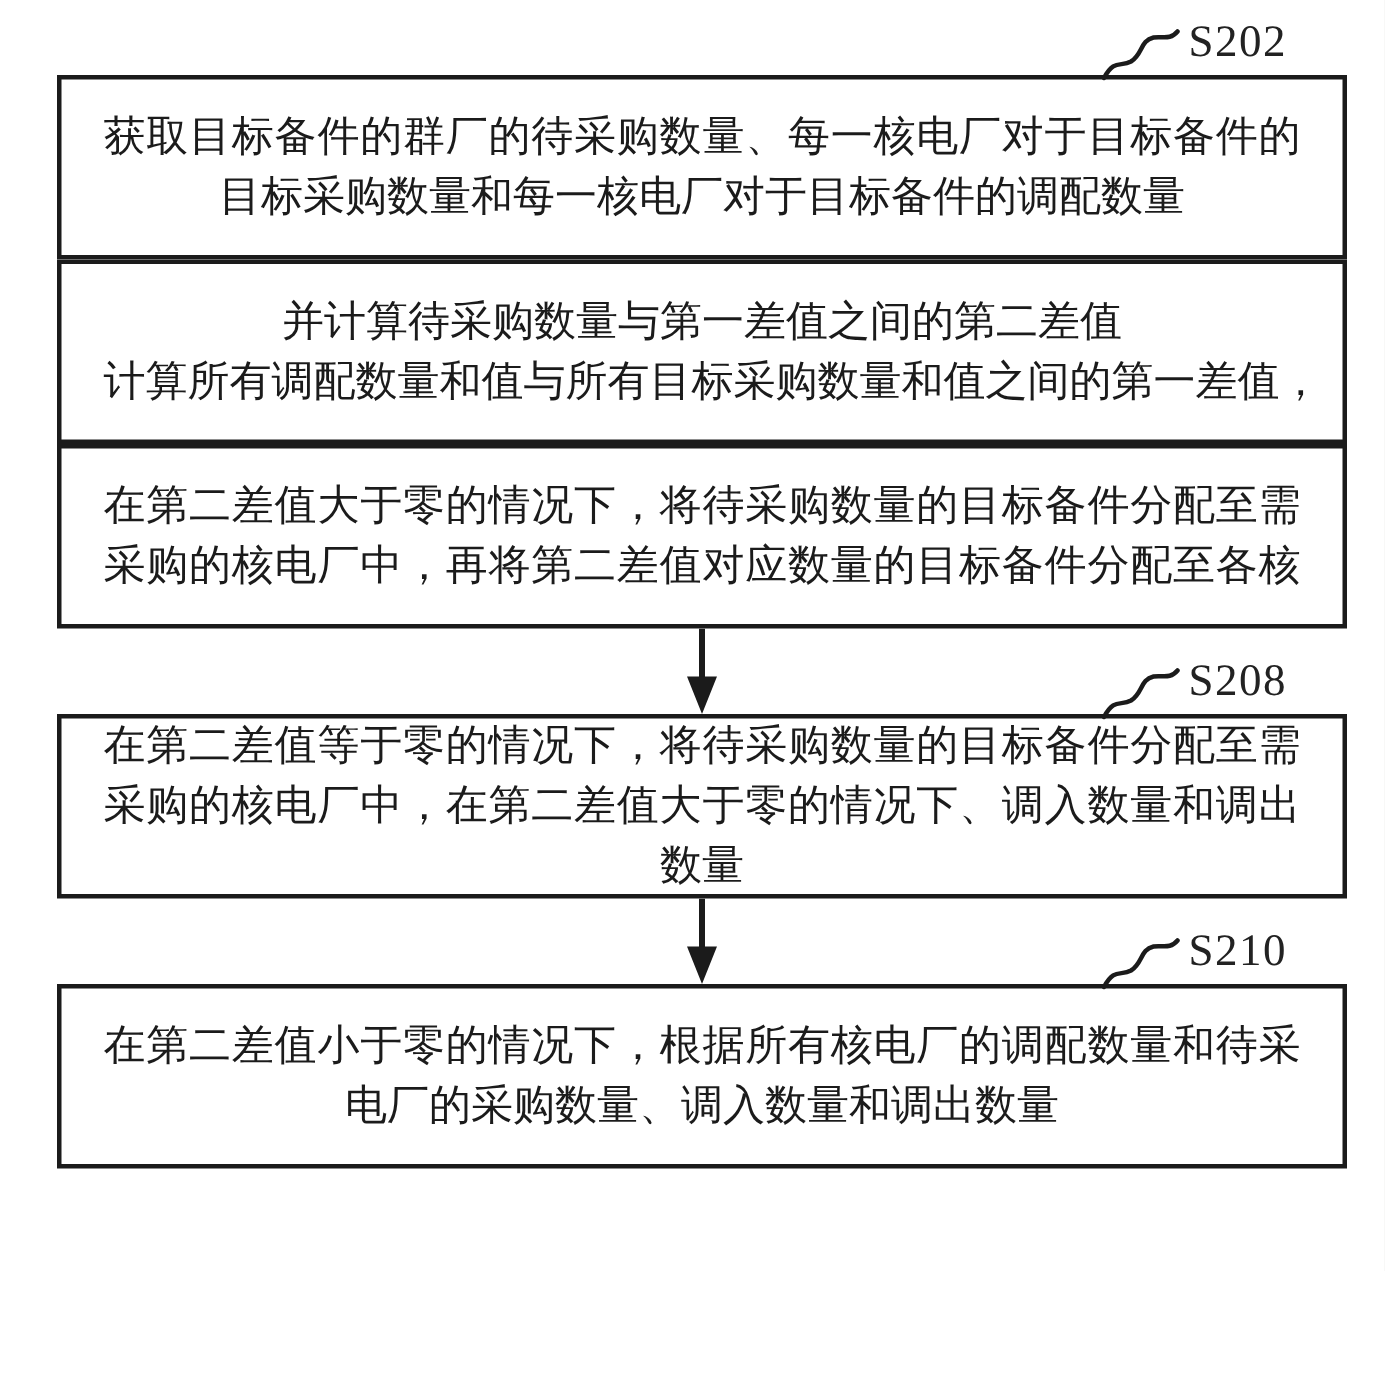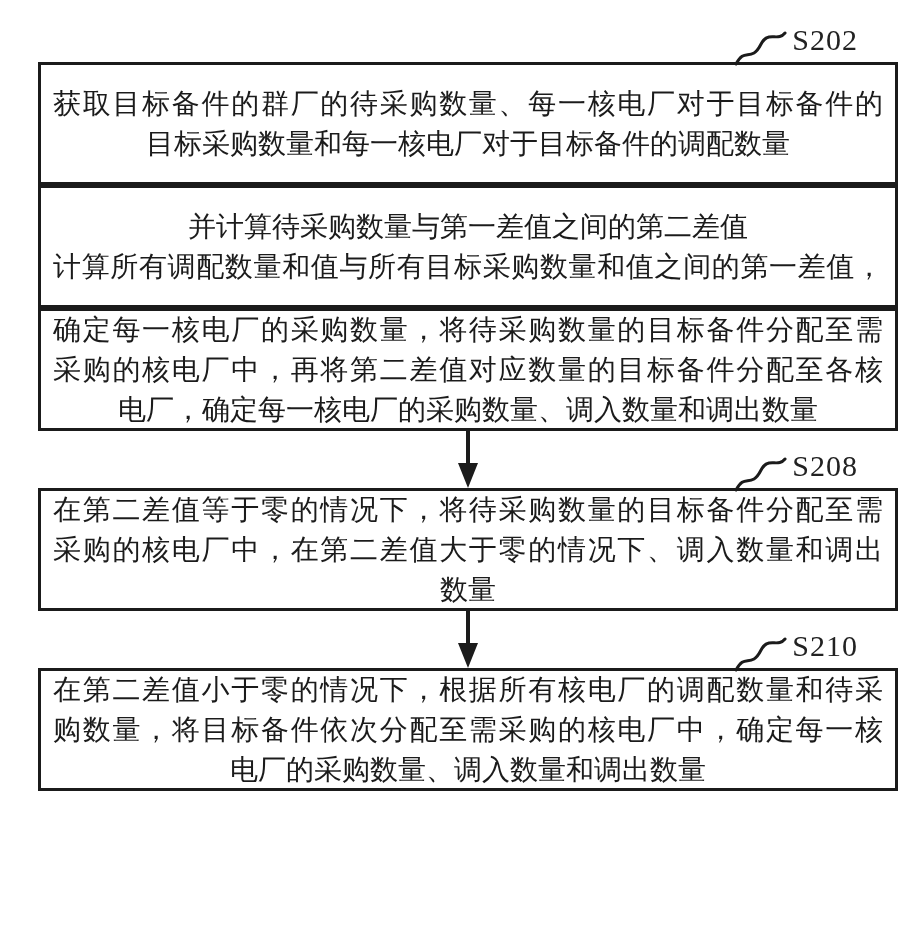--- a/index.html
+++ b/index.html
@@ -11,21 +11,21 @@
     box-sizing: border-box;
     padding: 0 25px 0 38px;
     font-family: "Liberation Serif", "DejaVu Serif", serif;
     color: #1b1b1b;
     overflow: hidden;
   }
   .gap {
     position: relative;
     height: 57px;
   }
-  .gap.first { height: 62px; }
+  .gap.first { height: 50px; }
   .flow-arrow {
     position: absolute;
     left: 50%;
     top: 0;
     transform: translateX(-50%);
     width: 28px;
     height: 57px;
     display: block;
   }
   .step-label {
@@ -45,21 +45,21 @@
     height: 36px;
   }
   .step-box {
     box-sizing: border-box;
     height: 123px;
     border: 3px solid #1b1b1b;
     background: #ffffff;
     display: flex;
     flex-direction: column;
     justify-content: center;
-    padding: 0 12px;
+    padding: 0 28px;
   }
   .box-line {
     font-size: 28px;
     line-height: 40px;
     text-align: justify;
     text-align-last: justify;
     white-space: nowrap;
   }
   .box-line.last {
     text-align: left;
@@ -81,23 +81,22 @@
     <div class="box-line">获取目标备件的群厂的待采购数量、每一核电厂对于目标备件的</div>
     <div class="box-line last">目标采购数量和每一核电厂对于目标备件的调配数量</div>
   </div>
 
   <div class="step-box">
     <div class="box-line last">并计算待采购数量与第一差值之间的第二差值</div>
     <div class="box-line">计算所有调配数量和值与所有目标采购数量和值之间的第一差值，</div>
   </div>
 
   <div class="step-box">
-    <div class="box-line">确定每一核电厂的采购数量，将待采购数量的目标备件分配至需</div>
+    <div class="box-line">在第二差值大于零的情况下，将待采购数量的目标备件分配至需</div>
     <div class="box-line">采购的核电厂中，再将第二差值对应数量的目标备件分配至各核</div>
-    <div class="box-line last">电厂，确定每一核电厂的采购数量、调入数量和调出数量</div>
   </div>
 
   <div class="gap">
     <svg class="flow-arrow" viewBox="0 0 28 57">
       <line x1="14" y1="0" x2="14" y2="36" stroke="#1b1b1b" stroke-width="4"></line>
       <polygon points="4,32 24,32 14,57" fill="#1b1b1b"></polygon>
     </svg>
     <svg class="squiggle" viewBox="0 0 54 36">
       <path d="M2 34 C9 21 13 27 20 23 C28 18 26 9 35 7 C41 6 46 9 51 3" fill="none" stroke="#1b1b1b" stroke-width="3" stroke-linecap="round"></path>
     </svg>
@@ -114,17 +113,16 @@
       <line x1="14" y1="0" x2="14" y2="36" stroke="#1b1b1b" stroke-width="4"></line>
       <polygon points="4,32 24,32 14,57" fill="#1b1b1b"></polygon>
     </svg>
     <svg class="squiggle" viewBox="0 0 54 36">
       <path d="M2 34 C9 21 13 27 20 23 C28 18 26 9 35 7 C41 6 46 9 51 3" fill="none" stroke="#1b1b1b" stroke-width="3" stroke-linecap="round"></path>
     </svg>
     <div class="step-label">S210</div>
   </div>
   <div class="step-box">
     <div class="box-line">在第二差值小于零的情况下，根据所有核电厂的调配数量和待采</div>
-    <div class="box-line">购数量，将目标备件依次分配至需采购的核电厂中，确定每一核</div>
     <div class="box-line last">电厂的采购数量、调入数量和调出数量</div>
   </div>
 
 </div>
 
 </body></html>

